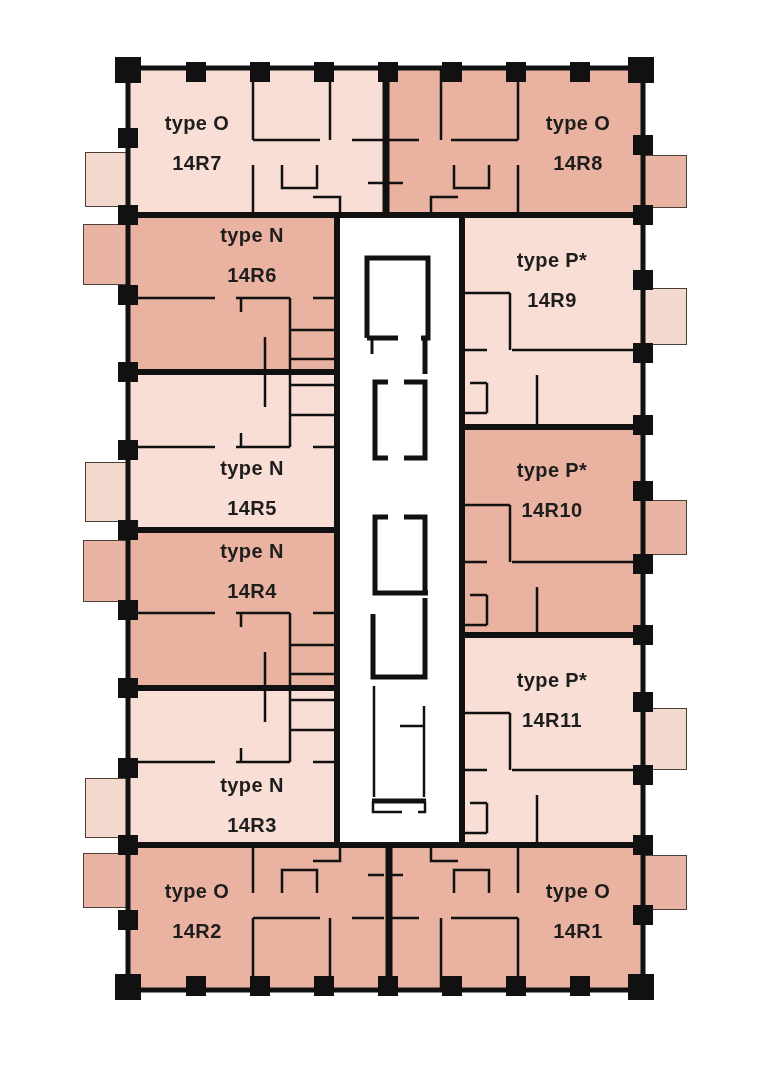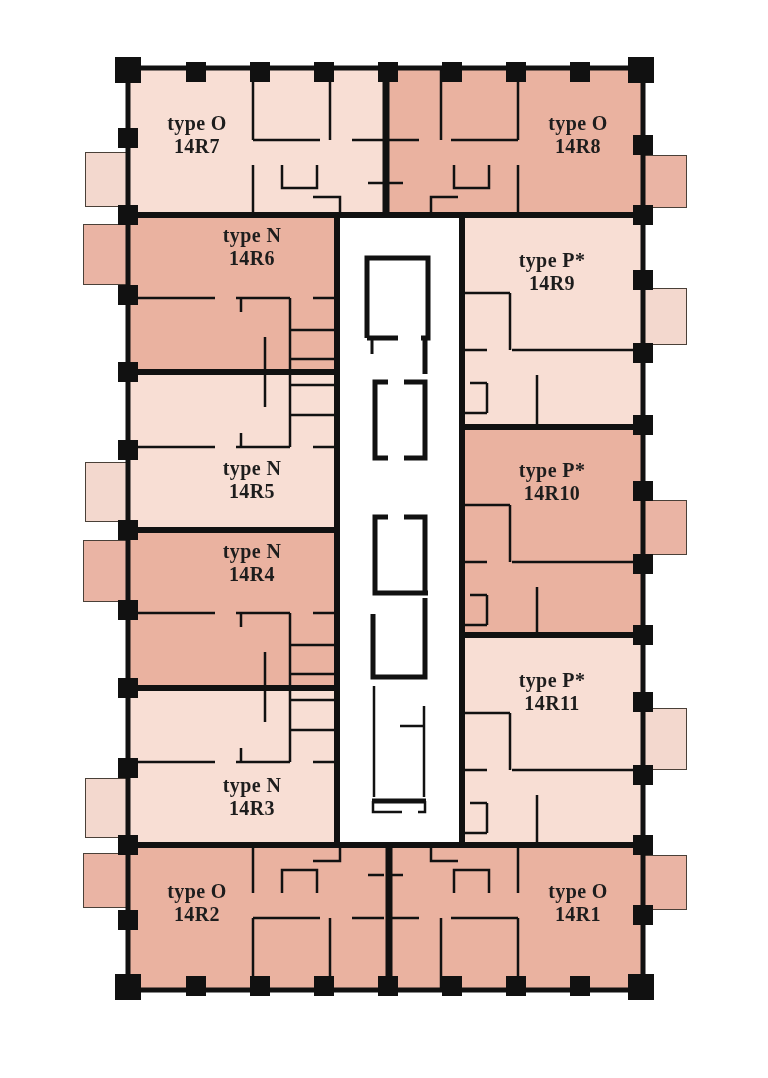--- a/index.html
+++ b/index.html
@@ -1,30 +1,30 @@
 <!DOCTYPE html>
 <html style="--balcony-light: #f3d8ce; --balcony-dark: #eab4a4; --text: #1d1d1d;"><head>
 <meta charset="utf-8">
 <style>
   html,body{margin:0;padding:0;background:#ffffff;}
   .stage{
     position:relative;width:768px;height:1078px;background:#ffffff;overflow:hidden;
-    font-family:Liberation Serif, serif;
+    font-family:Liberation Sans, sans-serif;
   }
   .unit{position:absolute;}
   .balcony{position:absolute;border:1.5px solid #4a4038;box-sizing:border-box;}
   .balcony.light{background:var(--balcony-light,#f3d8ce);}
   .balcony.dark{background:var(--balcony-dark,#eab4a4);}
   .unit-label{
     position:absolute;width:140px;text-align:center;
     font-weight:700;font-size:20px;letter-spacing:.4px;
     color:var(--text,#1d1d1d);line-height:23px;
   }
   .unit-label .type{display:block;}
-  .unit-label .id{display:block;}
+  .unit-label .id{display:block;margin-top:17px;}
   svg.overlay{position:absolute;left:0;top:0;pointer-events:none;}
 </style>
 </head>
 <body>
 
 <div class="stage">
 
   <div class="balcony light" style="left:85px;top:152px;width:43px;height:55px;"></div>
   <div class="balcony dark" style="left:83px;top:224px;width:45px;height:61px;"></div>
   <div class="balcony light" style="left:85px;top:462px;width:43px;height:60px;"></div>

